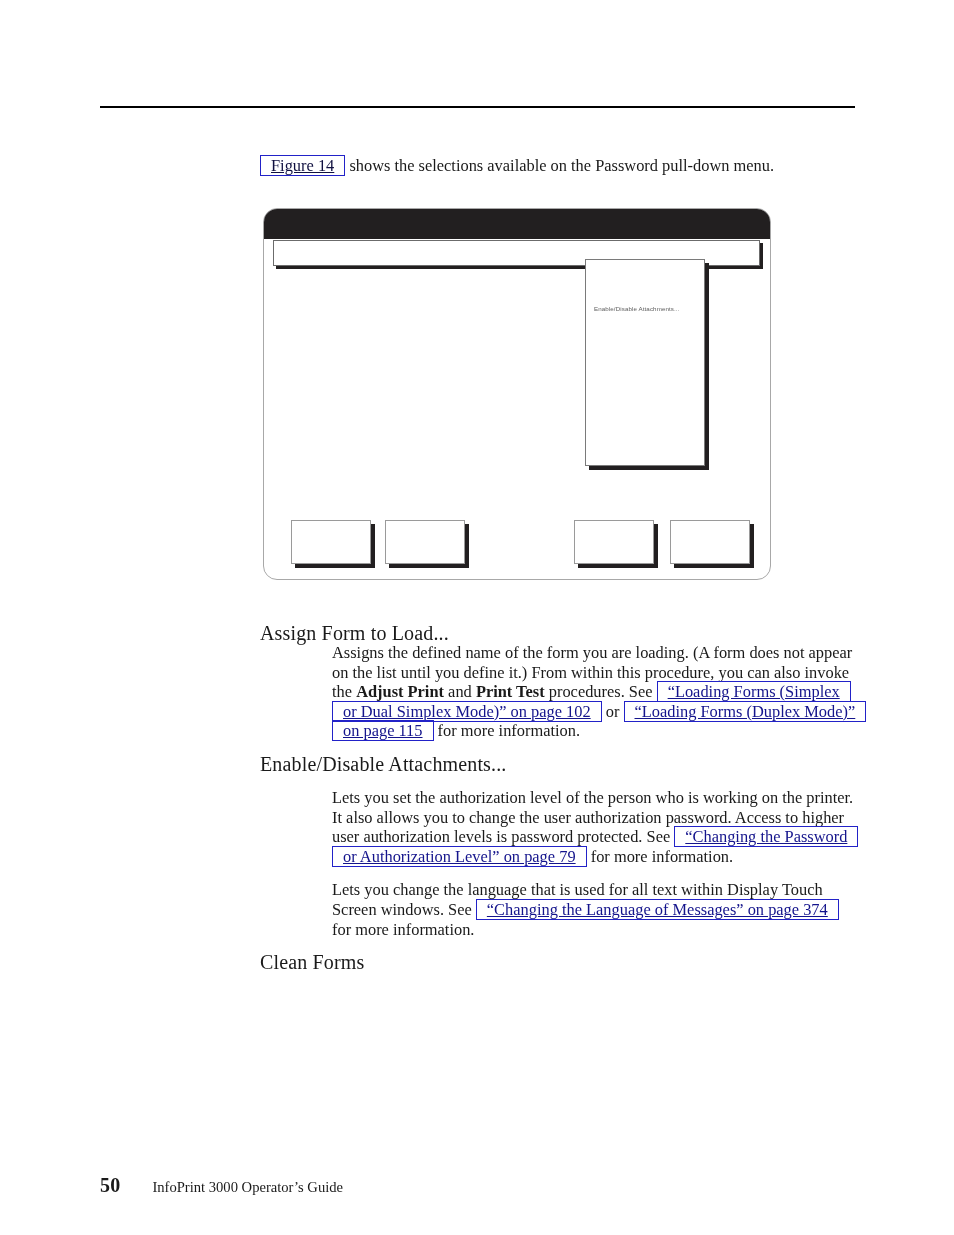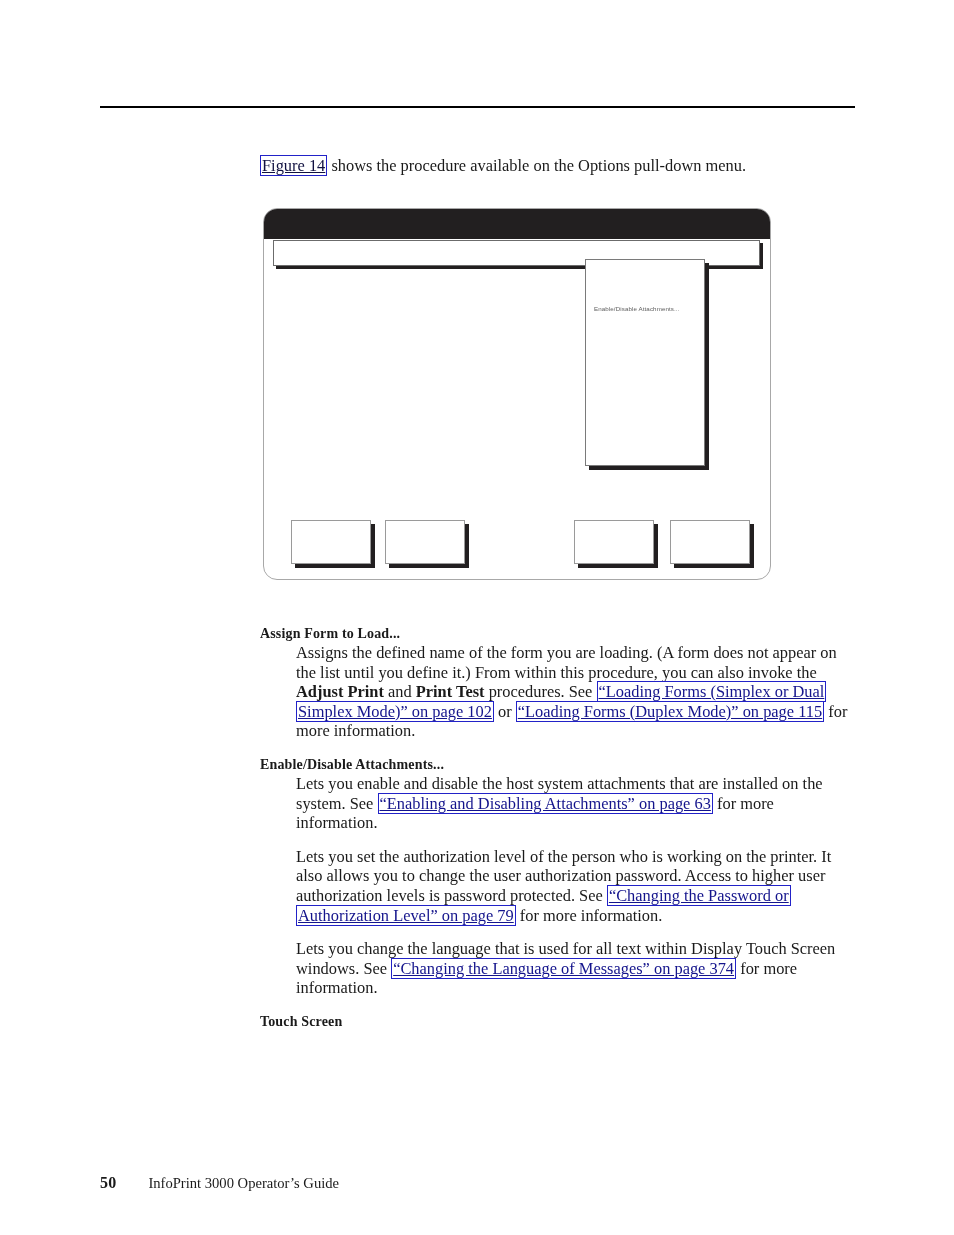--- a/index.html
+++ b/index.html
@@ -33,21 +33,21 @@
     width: 600px;
     font-size: 16.4px;
     line-height: 20px;
   }
 
   
   .xref {
     color: #14148c;
     border: 1.3px solid #2222c8;
     text-decoration: underline;
-    padding: 0 1px;
+    padding: 0 10px;
     box-decoration-break: clone;
     -webkit-box-decoration-break: clone;
   }
   .xref.dark {
     color: #101040;
   }
 
   
   .figure {
     position: absolute;
@@ -124,57 +124,57 @@
   .deflist {
     position: absolute;
     left: 260px;
     top: 624px;
     width: 596px;
   }
   .def {
     margin-bottom: 14px;
   }
   .def-term {
-    font-size: 14px;
-    font-weight: bold;
+    font-size: 20px;
+    font-weight: normal;
     line-height: 19px;
     letter-spacing: 0.15px;
   }
   .def-body {
-    margin-left: 36px;
+    margin-left: 72px;
     font-size: 16.4px;
     line-height: 19.6px;
   }
   .def-body b { font-weight: bold; }
 
   
   .footer {
     position: absolute;
     left: 100px;
     top: 1174px;
     display: flex;
     align-items: baseline;
   }
   .footer-page {
-    font-size: 16px;
+    font-size: 20px;
     font-weight: bold;
     letter-spacing: 0.2px;
   }
   .footer-title {
     margin-left: 32px;
     font-size: 14.6px;
   }
 </style>
 </head>
 <body>
 
 <div class="page-rule"></div>
 
 <div class="intro-line">
-  <span class="xref dark">Figure 14</span><span> shows the procedure available on the Options pull-down menu.</span>
+  <span class="xref dark">Figure 14</span><span> shows the selections available on the Password pull-down menu.</span>
 </div>
 
 <div class="figure">
   <div class="titlebar"></div>
   <div class="menubar"></div>
 
   <div class="dropdown">
     <div class="dropdown-item">Enable/Disable Attachments...</div>
   </div>
 
@@ -184,29 +184,28 @@
   <div class="btn b4"></div>
 </div>
 
 <div class="deflist">
     <div class="def">
       <div class="def-term">Assign Form to Load...</div>
       <div class="def-body"><span>Assigns the defined name of the form you are loading. (A form does not appear on the list until you define it.) From within this procedure, you can also invoke the </span><b>Adjust Print</b><span> and </span><b>Print Test</b><span> procedures. See </span><span class="xref">“Loading Forms (Simplex or Dual Simplex Mode)” on page 102</span><span> or </span><span class="xref">“Loading Forms (Duplex Mode)” on page 115</span><span> for more information.</span></div>
     </div>
     <div class="def">
       <div class="def-term">Enable/Disable Attachments...</div>
-      <div class="def-body"><span>Lets you enable and disable the host system attachments that are installed on the system. See </span><span class="xref">“Enabling and Disabling Attachments” on page 63</span><span> for more information.</span></div>
     </div>
     <div class="def">
       <div class="def-body"><span>Lets you set the authorization level of the person who is working on the printer. It also allows you to change the user authorization password. Access to higher user authorization levels is password protected. See </span><span class="xref">“Changing the Password or Authorization Level” on page 79</span><span> for more information.</span></div>
     </div>
     <div class="def">
       <div class="def-body"><span>Lets you change the language that is used for all text within Display Touch Screen windows. See </span><span class="xref">“Changing the Language of Messages” on page 374</span><span> for more information.</span></div>
     </div>
     <div class="def">
-      <div class="def-term">Touch Screen</div>
+      <div class="def-term">Clean Forms</div>
     </div>
   </div>
 
 <div class="footer">
   <div class="footer-page">50</div>
   <div class="footer-title">InfoPrint 3000 Operator’s Guide</div>
 </div>
 
 </body></html>

